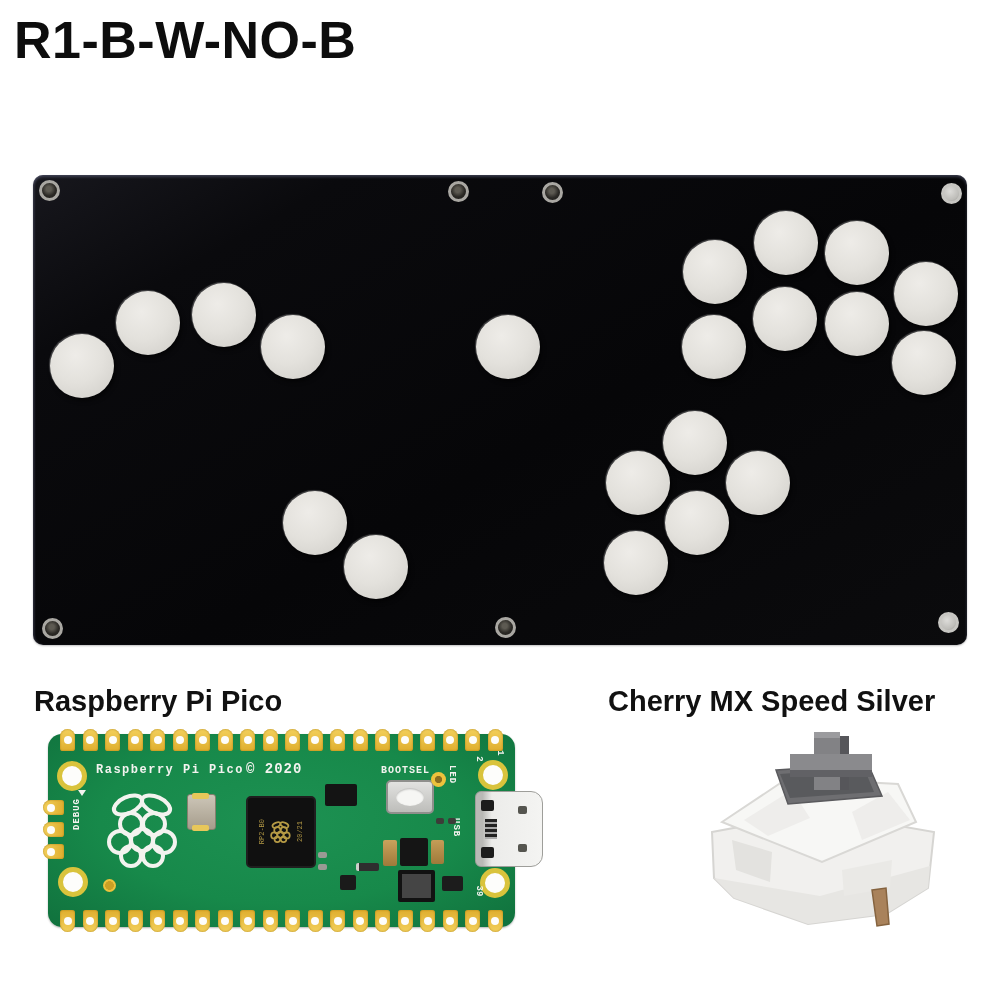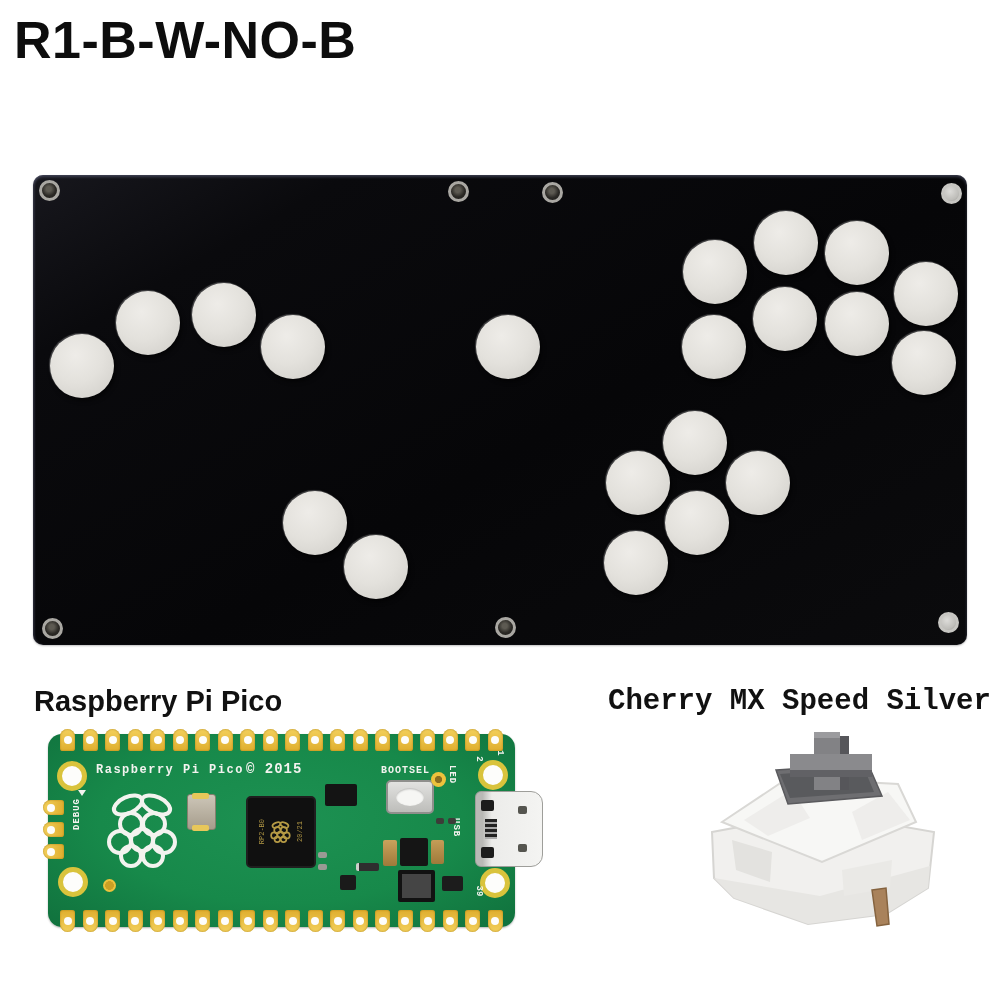--- a/index.html
+++ b/index.html
@@ -21,21 +21,21 @@
     box-shadow:-1px -1px 1px rgba(255,255,255,.25), 2px 3px 4px rgba(0,0,0,.55);}
   .screw{position:absolute;width:15px;height:15px;border-radius:50%;}
   .screw.dark{background:radial-gradient(circle at 45% 40%, #5d5a52 0 20%, #2c2a26 55%, #171614 100%);
     border:3px solid #a9a7a2;}
   .screw.silver{background:radial-gradient(circle at 40% 35%, #dddcd9 0%, #bebdb9 65%, #8f8e8a 100%);
     border:3px solid #c7c6c2;}
 
   
   .part-label{position:absolute;font-size:29px;font-weight:bold;color:#111;letter-spacing:0px;}
   .label-pico{left:34px;top:685px;}
-  .label-switch{left:608px;top:685px;font-family:Liberation Mono, monospace;}
+  .label-switch{left:608px;top:685px;}
 
   
   .board{position:absolute;left:48px;top:734px;width:467px;height:193px;border-radius:14px;
     background:radial-gradient(ellipse at 50% 45%, #1d9152 0%, #17894a 55%, #10713d 100%);
     box-shadow:0 1px 2px rgba(0,0,0,.3);}
   .pins-row{position:absolute;left:12px;right:12px;height:22px;display:flex;
     justify-content:space-between;}
   .pins-top{top:-5px;}
   .pins-bottom{bottom:-5px;}
   .pin{width:15px;height:22px;display:flex;align-items:center;justify-content:center;
@@ -273,21 +273,21 @@
         <div class="pin-hole"></div>
       </div>
     </div>
 
   <div class="mhole" style="left:9px;top:27px;"></div>
   <div class="mhole" style="left:430px;top:26px;"></div>
   <div class="mhole" style="left:10px;top:133px;"></div>
   <div class="mhole" style="left:432px;top:134px;"></div>
 
   <span class="silk silk-title">Raspberry Pi Pico</span>
-  <span class="silk silk-year">© 2015</span>
+  <span class="silk silk-year">© 2020</span>
   <span class="silk silk-bootsel">BOOTSEL</span>
   <span class="silk silk-vert silk-led">LED</span>
   <span class="silk silk-vert silk-usb">USB</span>
   <span class="silk silk-vert silk-debug">DEBUG</span>
   <span class="silk silk-num silk-n1">1</span>
   <span class="silk silk-num silk-n2">2</span>
   <span class="silk silk-num silk-n39">39</span>
   <div class="debug-mark"></div>
 
   <svg class="logo-svg" width="92" height="80" viewBox="0 0 92 80">

